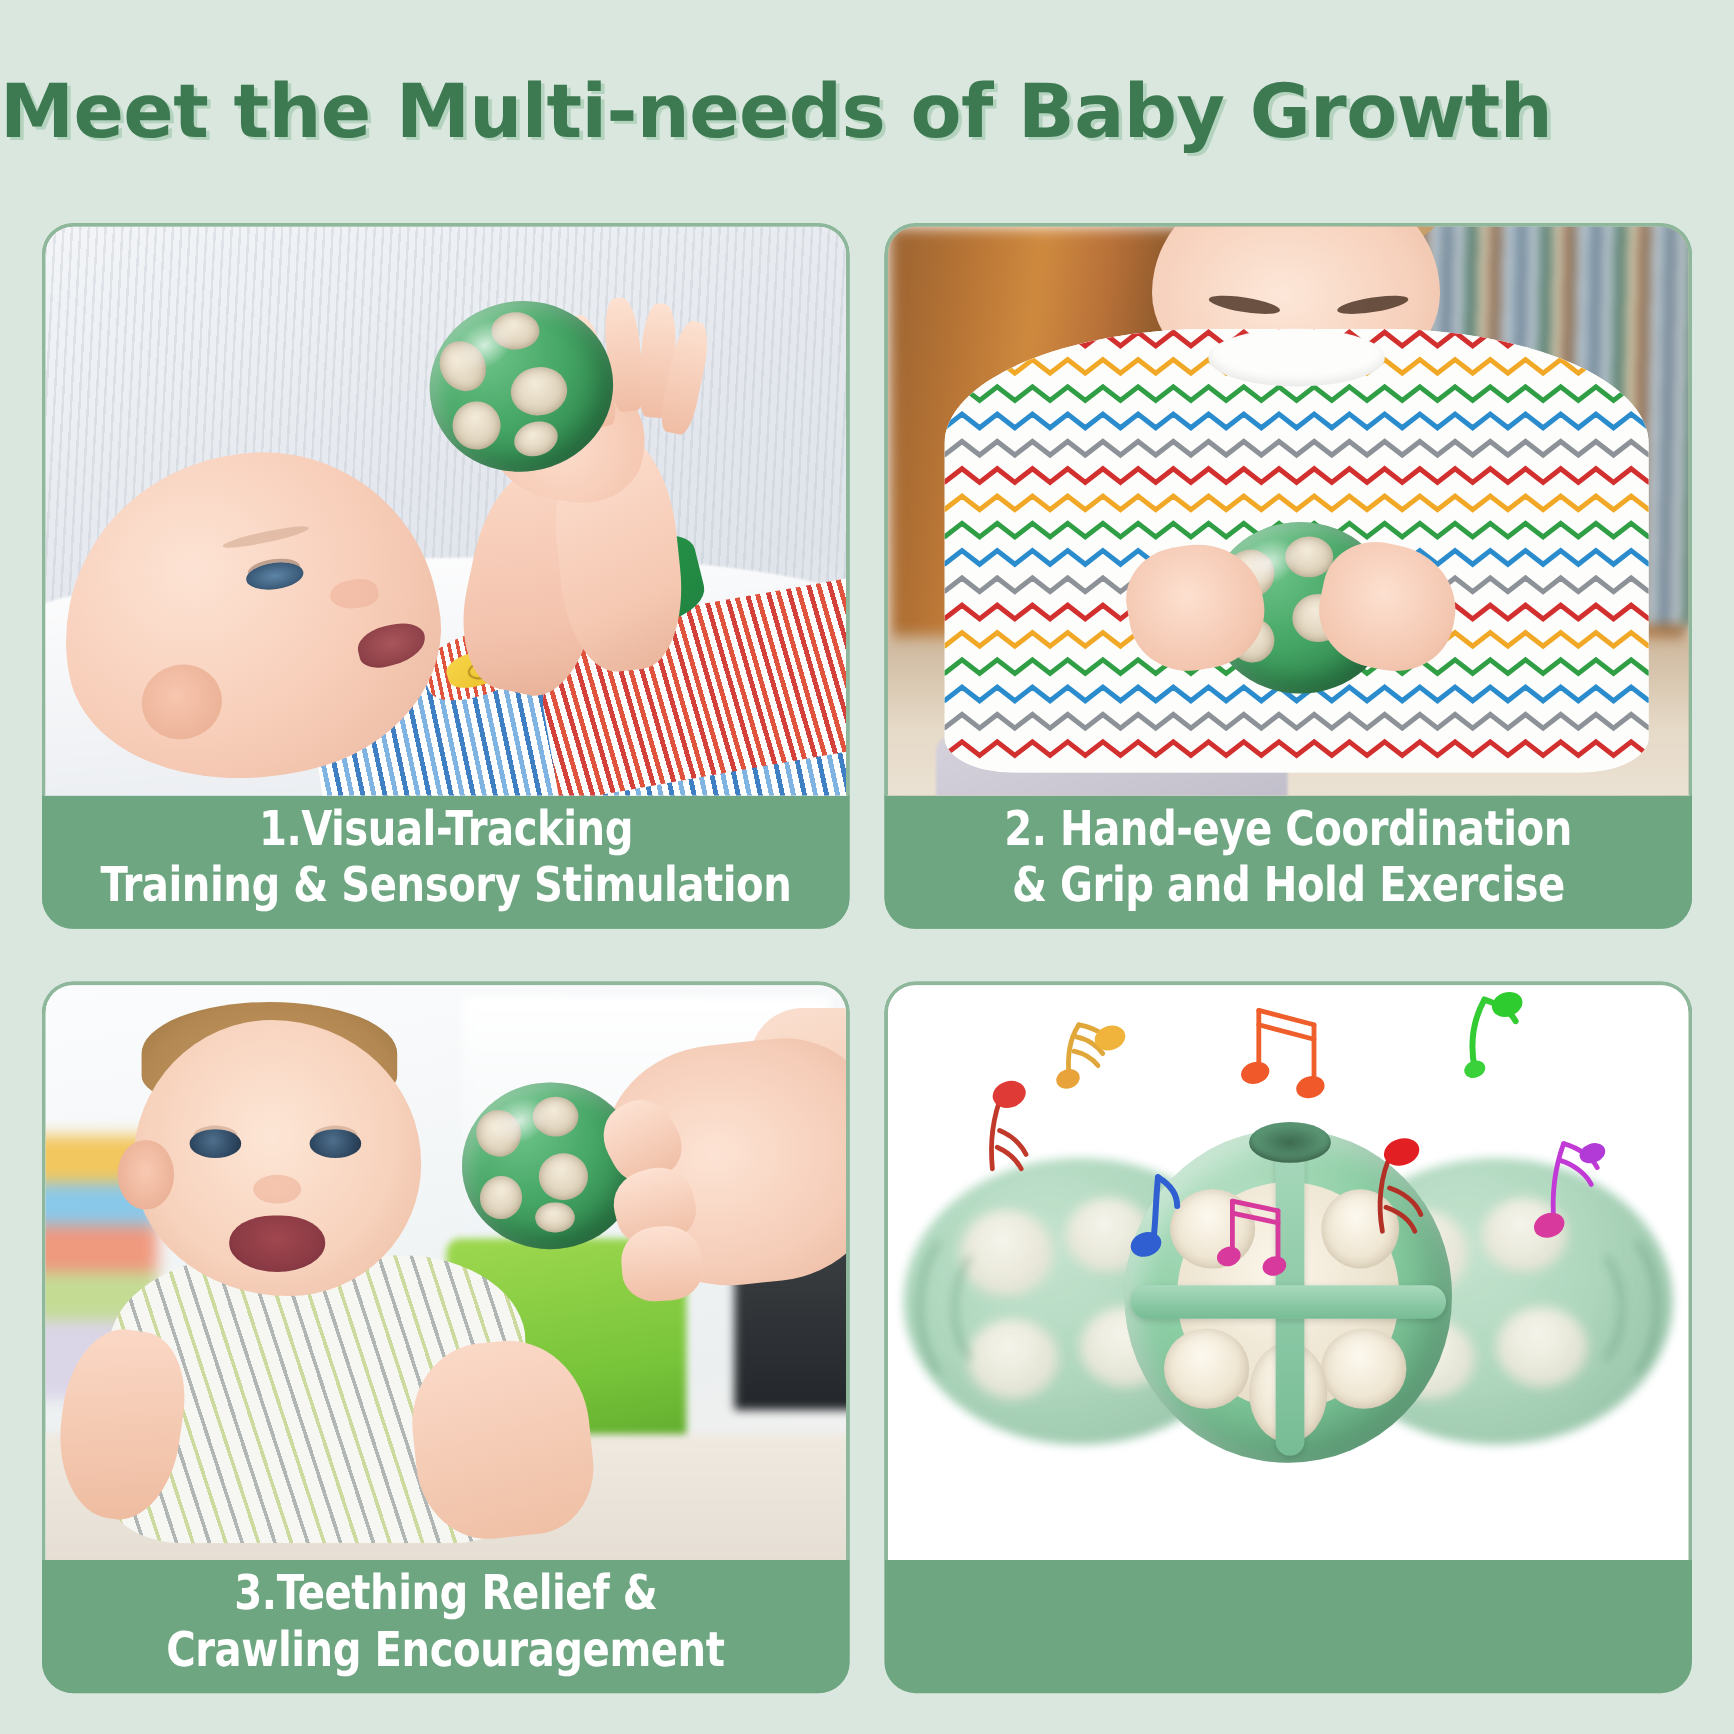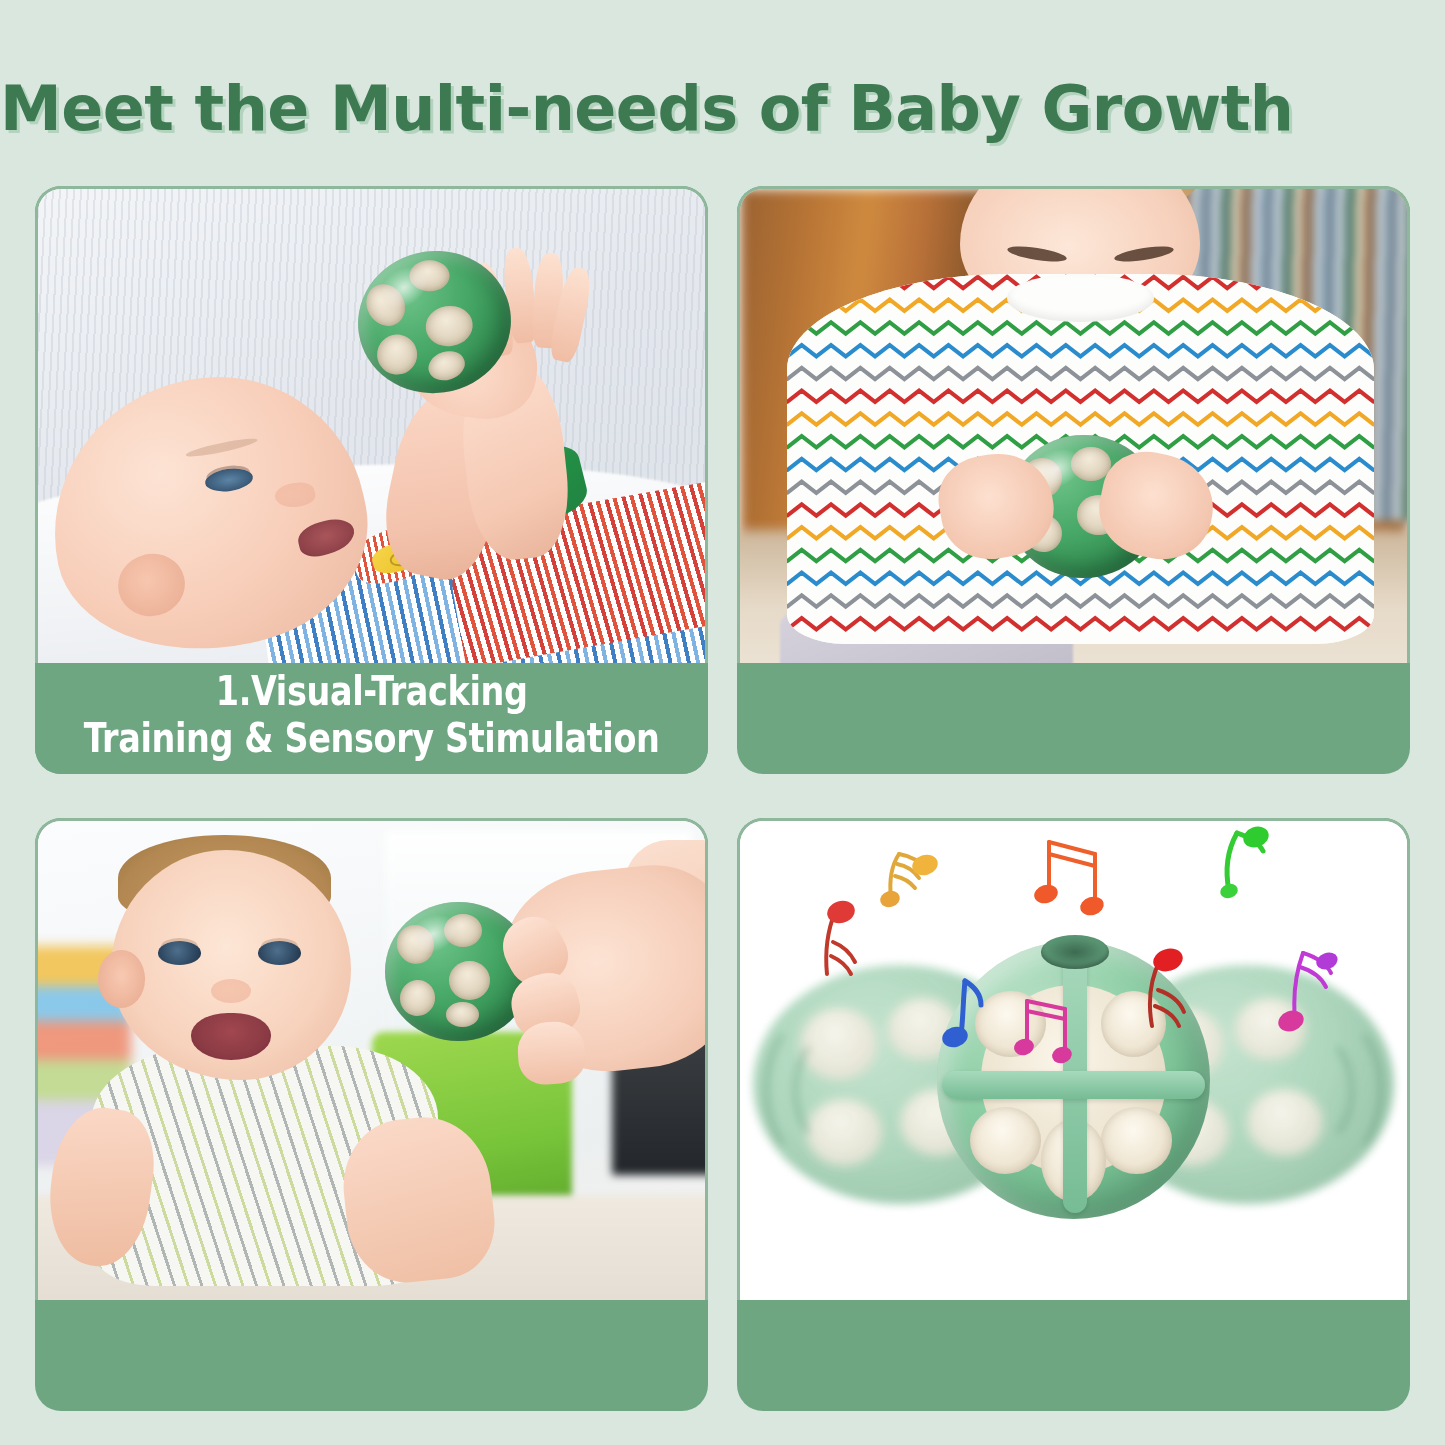--- a/index.html
+++ b/index.html
@@ -29,21 +29,20 @@
     width: 1275px;
     text-align: center;
     font-size: 62px;
     line-height: 74px;
     font-weight: 700;
     letter-spacing: -0.5px;
     color: #3d7a52;
     text-shadow: 3px 3px 0 rgba(160, 200, 172, 0.65);
     font-family: "DejaVu Sans", sans-serif;
     white-space: nowrap;
-    margin-top: 16px;
   }
 
   
   .grid {
     position: absolute;
     left: 35px;
     top: 186px;
     width: 1375px;
     height: 1225px;
     display: grid;
@@ -596,20 +595,24 @@
             <div class="hole h1"></div>
               <div class="hole h2"></div>
             <div class="hole h3"></div>
               <div class="hole h4"></div>
             <div class="gloss"></div>
           </div>
           <div class="p2-handL"></div>
           <div class="p2-handR"></div>
         </div>
       </div>
+      <div class="caption">
+        <div class="line">2. Hand-eye Coordination</div>
+        <div class="line">&amp; Grip and Hold Exercise</div>
+      </div>
     </div>
 
     <div class="card row2">
       <div class="photo">
         <div class="scene">
           <div class="p3-bg"></div>
           <div class="p3-window"></div>
           <div class="p3-toys"></div>
           <div class="p3-greenbox"></div>
           <div class="p3-dark"></div>
@@ -635,20 +638,24 @@
               <div class="hole h5"></div>
             <div class="gloss"></div>
           </div>
           <div class="p3-fingers">
               <i></i>
               <i></i>
               <i></i>
             </div>
         </div>
       </div>
+      <div class="caption">
+        <div class="line">3.Teething Relief &amp;</div>
+        <div class="line">Crawling Encouragement</div>
+      </div>
     </div>
 
     <div class="card row2">
       <div class="photo">
         <div class="scene">
           <div class="p4-bg"></div>
 
           <div class="ghost left">
             <div class="gh-hole a"></div>
               <div class="gh-hole b"></div>

